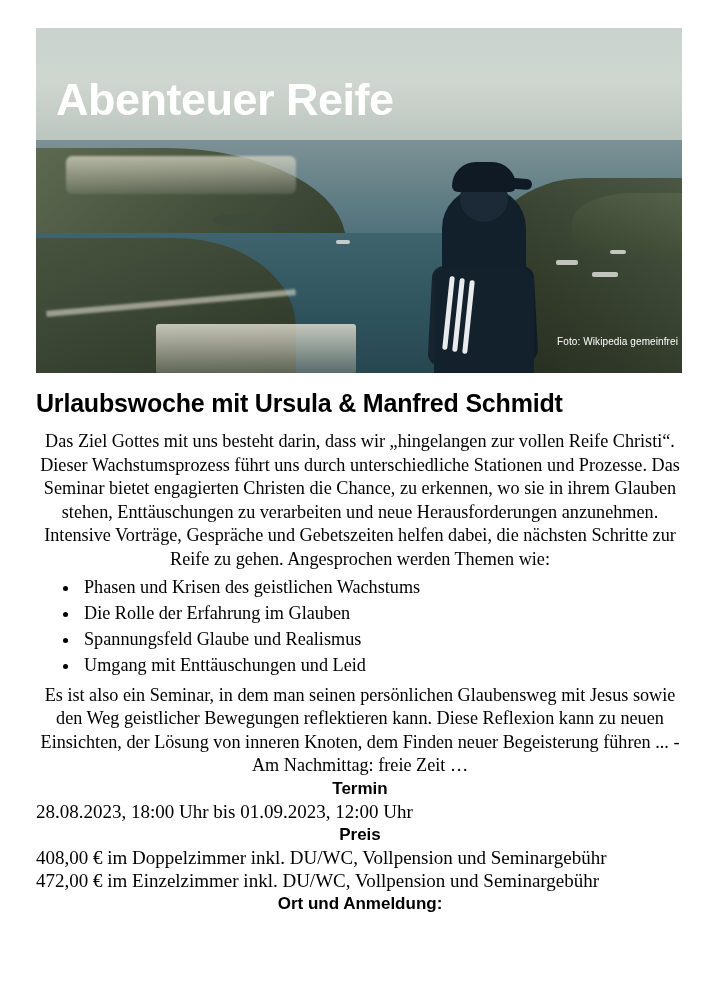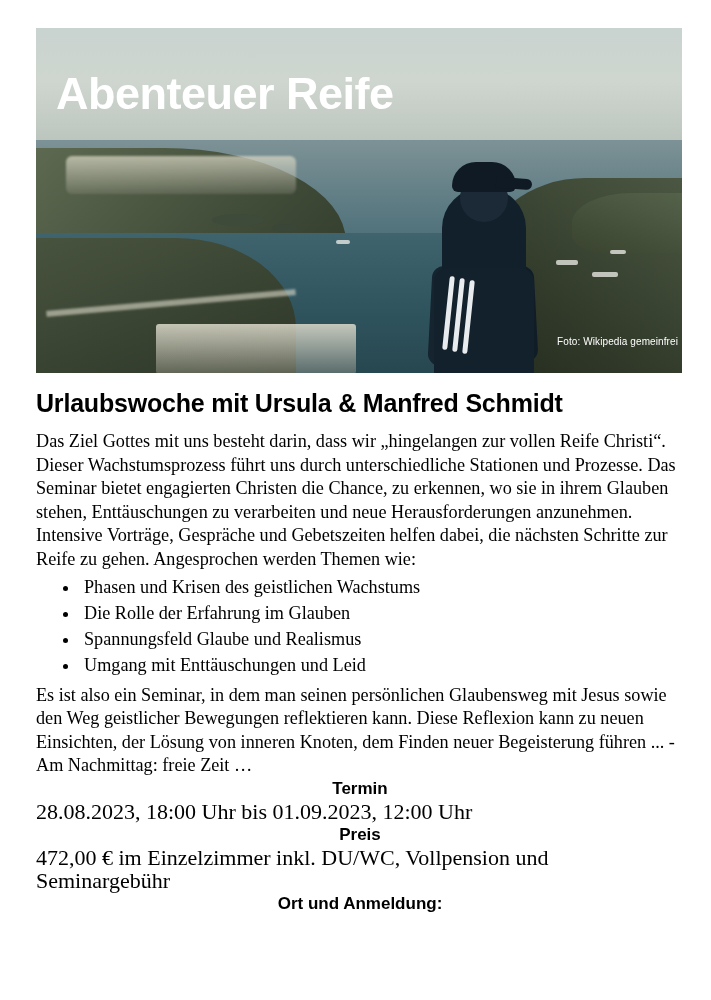--- a/index.html
+++ b/index.html
@@ -175,38 +175,38 @@
     font-size: 25px;
     font-weight: bold;
     margin: 0 0 12px 0;
     letter-spacing: -0.2px;
     color: #000;
   }
   p.body {
     font-size: 18.2px;
     line-height: 23.6px;
     margin: 0;
-    text-align: left;
+    text-align: center;
   }
   ul.topics {
     margin: 2px 0 6px 0;
     padding-left: 44px;
     font-size: 18.2px;
     line-height: 26px;
   }
   ul.topics li { padding-left: 4px; }
   .label-bold {
     font-family: "Liberation Sans", sans-serif;
     font-size: 17px;
     font-weight: bold;
     line-height: 22px;
     text-align: center;
   }
   .line {
-    font-size: 22px;
+    font-size: 19px;
     line-height: 23.6px;
   }
   a.mail {
     color: #2244aa;
     text-decoration: underline;
   }
   .nowrap { white-space: nowrap; }
 </style>
 </head>
 <body>
@@ -239,21 +239,21 @@
         <div class="p-body"></div>
         <div class="p-head"></div>
         <div class="p-cap"></div>
         <div class="p-cap-brim"></div>
         <div class="p-stripe" style="left:22px; top:128px; transform:rotate(6deg);"></div>
         <div class="p-stripe" style="left:32px; top:130px; transform:rotate(6deg);"></div>
         <div class="p-stripe" style="left:42px; top:132px; transform:rotate(6deg);"></div>
       </div>
     </div>
 
-    <div style="position:absolute; left:20px; top:40px;text-align:center;">
+    <div style="position:absolute; left:20px; top:46px;text-align:center;">
       <span style="font-family:'Liberation Sans', sans-serif; font-size:45px; font-weight:bold; color:#ffffff; letter-spacing:-0.5px;">Abenteuer Reife</span>
     </div>
 
     <div class="photo-credit">Foto: Wikipedia gemeinfrei</div>
   </div>
 
   <div class="content">
 
     <h1 class="headline">Urlaubswoche mit Ursula &amp; Manfred Schmidt</h1>
 
@@ -266,19 +266,20 @@
       <li>Umgang mit Enttäuschungen und Leid</li>
     </ul>
 
     <p class="body">Es ist also ein Seminar, in dem man seinen persönlichen Glaubensweg mit Jesus sowie den Weg geistlicher Bewegungen reflektieren kann. Diese Reflexion kann zu neuen Einsichten, der Lösung von inneren Knoten, dem Finden neuer Begeisterung führen ...   -     Am Nachmittag: freie Zeit …</p>
 
     <div class="details">
       <div class="label-bold">Termin</div>
       <div class="line">28.08.2023, 18:00 Uhr bis 01.09.2023, 12:00 Uhr</div>
 
       <div class="label-bold">Preis</div>
+      <div class="line">408,00 € im Doppelzimmer inkl. DU/WC, Vollpension und Seminargebühr</div>
       <div class="line">472,00 € im Einzelzimmer inkl. DU/WC, Vollpension und Seminargebühr</div>
 
       <div class="label-bold">Ort und Anmeldung:</div>
     </div>
 
   </div>
 </div>
 
 </body></html>

